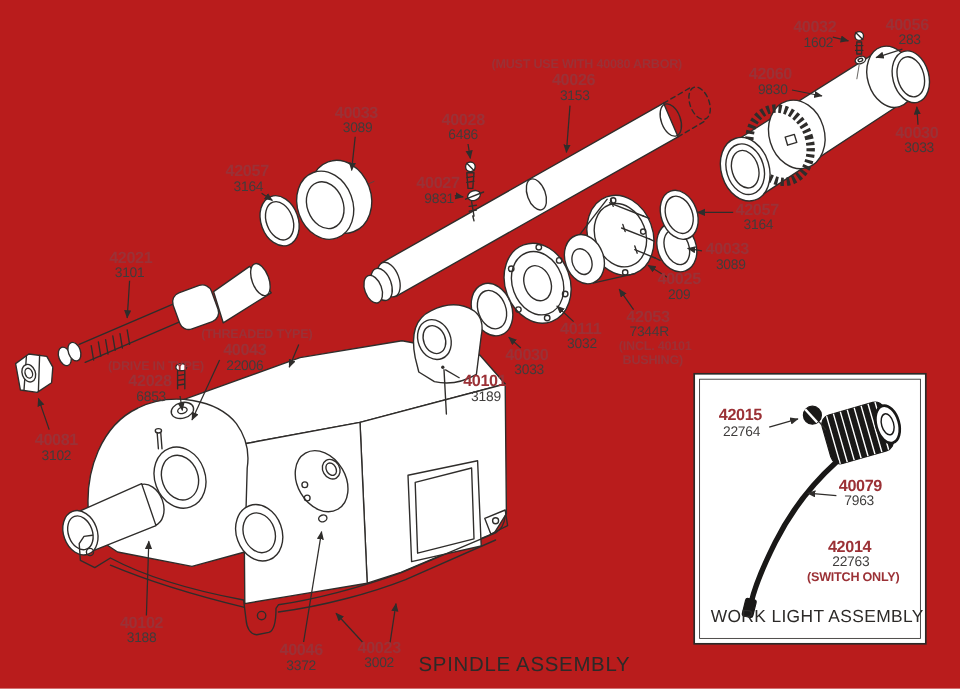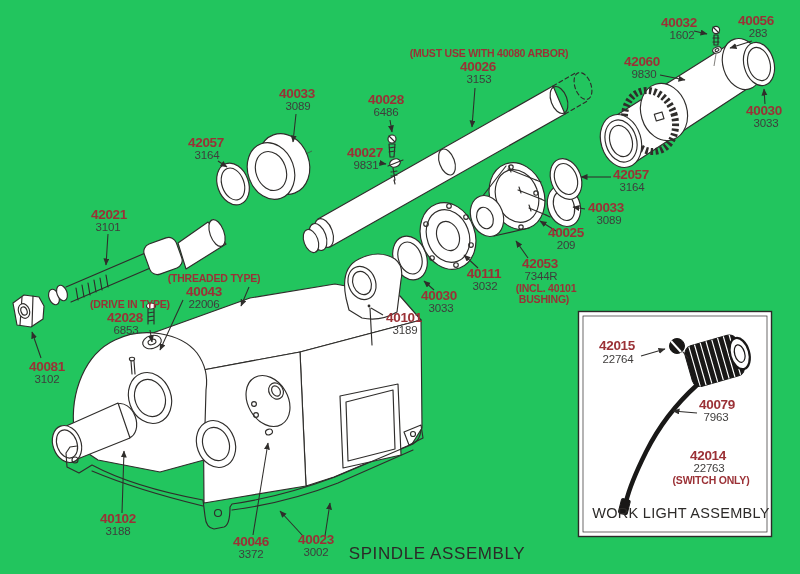--- a/index.html
+++ b/index.html
@@ -1,16 +1,16 @@
 <!DOCTYPE html>
 <html><head>
 <meta charset="utf-8">
 <style>
   html,body{margin:0;padding:0;background:#ffffff;}
-  .stage{position:relative;width:800px;height:574px;background:#22c55e;overflow:hidden;
+  .stage{position:relative;width:800px;height:574px;background:#b91c1c;overflow:hidden;
          font-family:"Liberation Sans",sans-serif;}
   svg{display:block}
   .ln{stroke:#2f2d2b;stroke-width:1.15;fill:none;stroke-linecap:round;stroke-linejoin:round}
   .lnf{stroke:#2f2d2b;stroke-width:1.15;fill:#ffffff;stroke-linejoin:round}
   .thin{stroke:#4a4744;stroke-width:.7;fill:none}
   .ar{stroke:#2f2d2b;stroke-width:1.05;fill:none;marker-end:url(#ah)}
   .ld{stroke:#2f2d2b;stroke-width:1.05;fill:none}
   .blk{fill:#191817;stroke:#191817}
   .pn{fill:#9b3136;font:700 13.5px "Liberation Sans",sans-serif;letter-spacing:-.3px}
   .sn{fill:#3f3d3c;font:400 11.5px "Liberation Sans",sans-serif;letter-spacing:-.2px}

